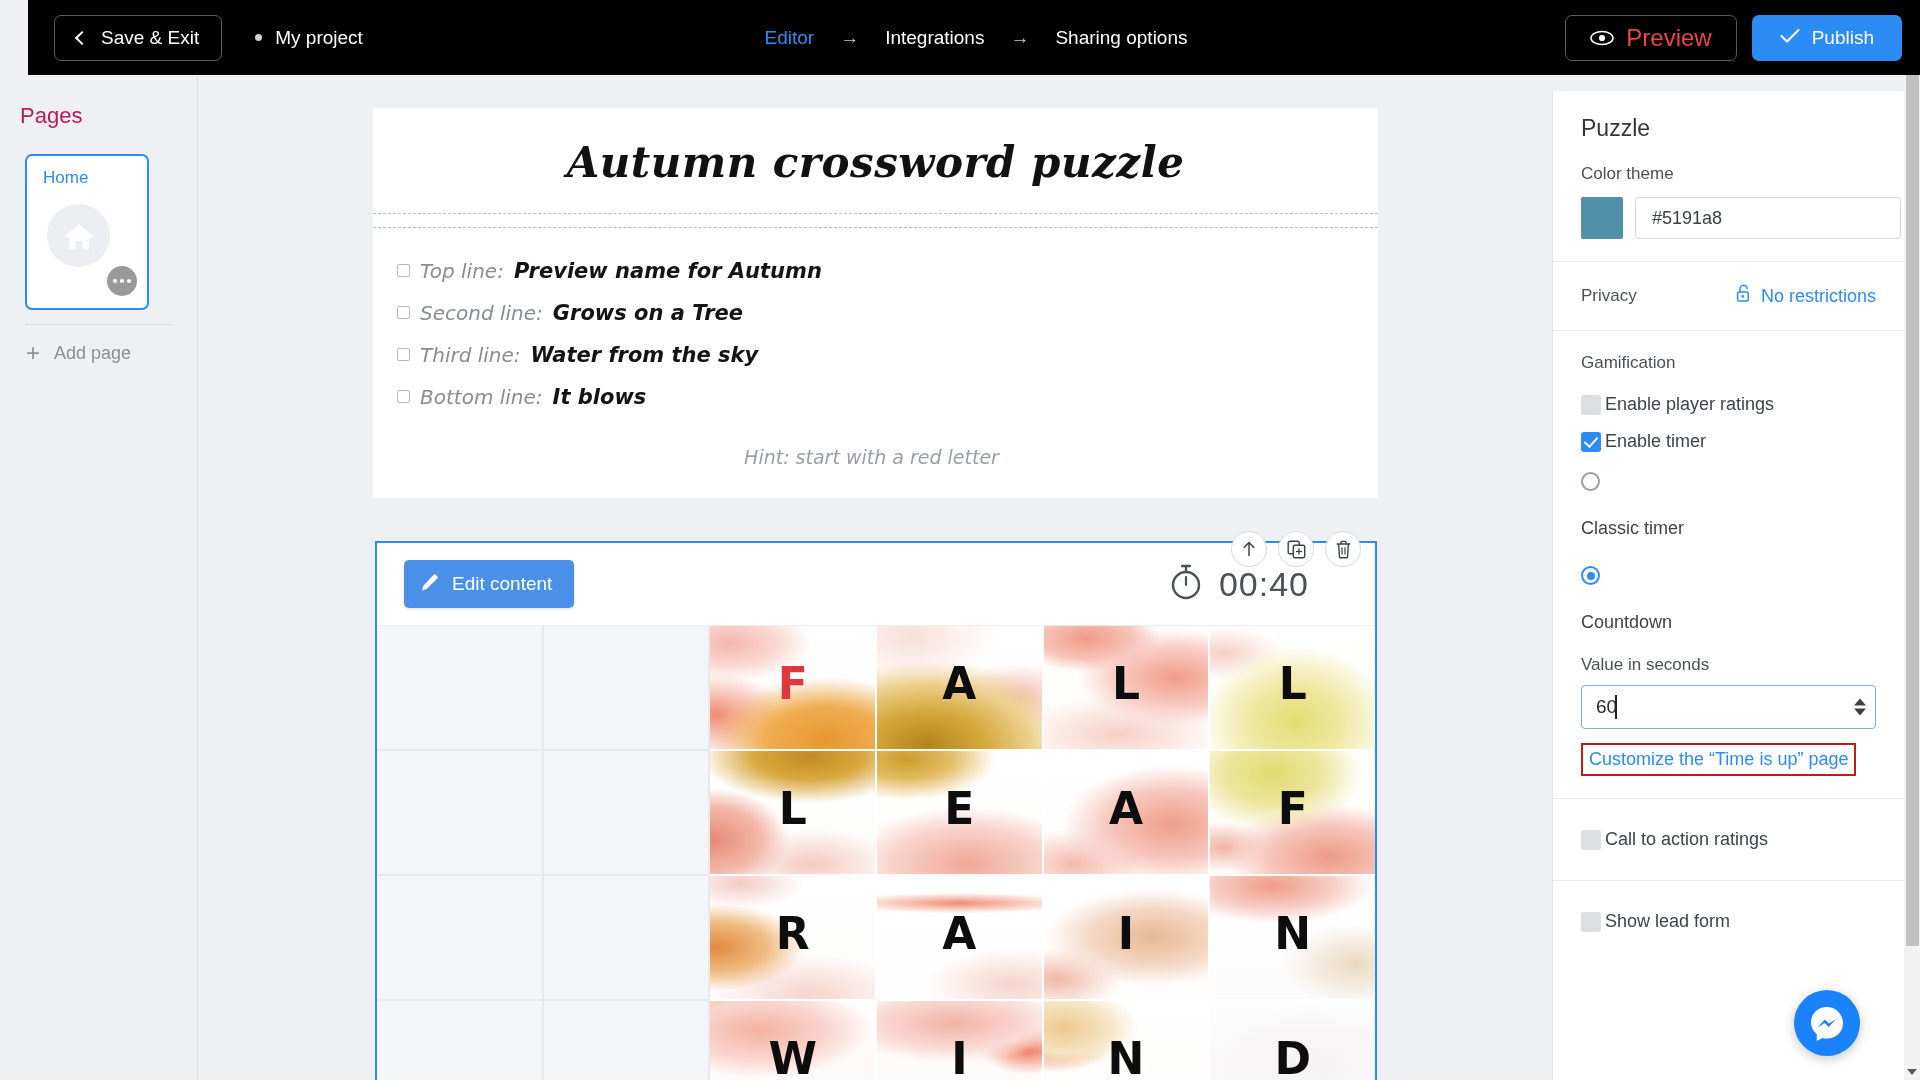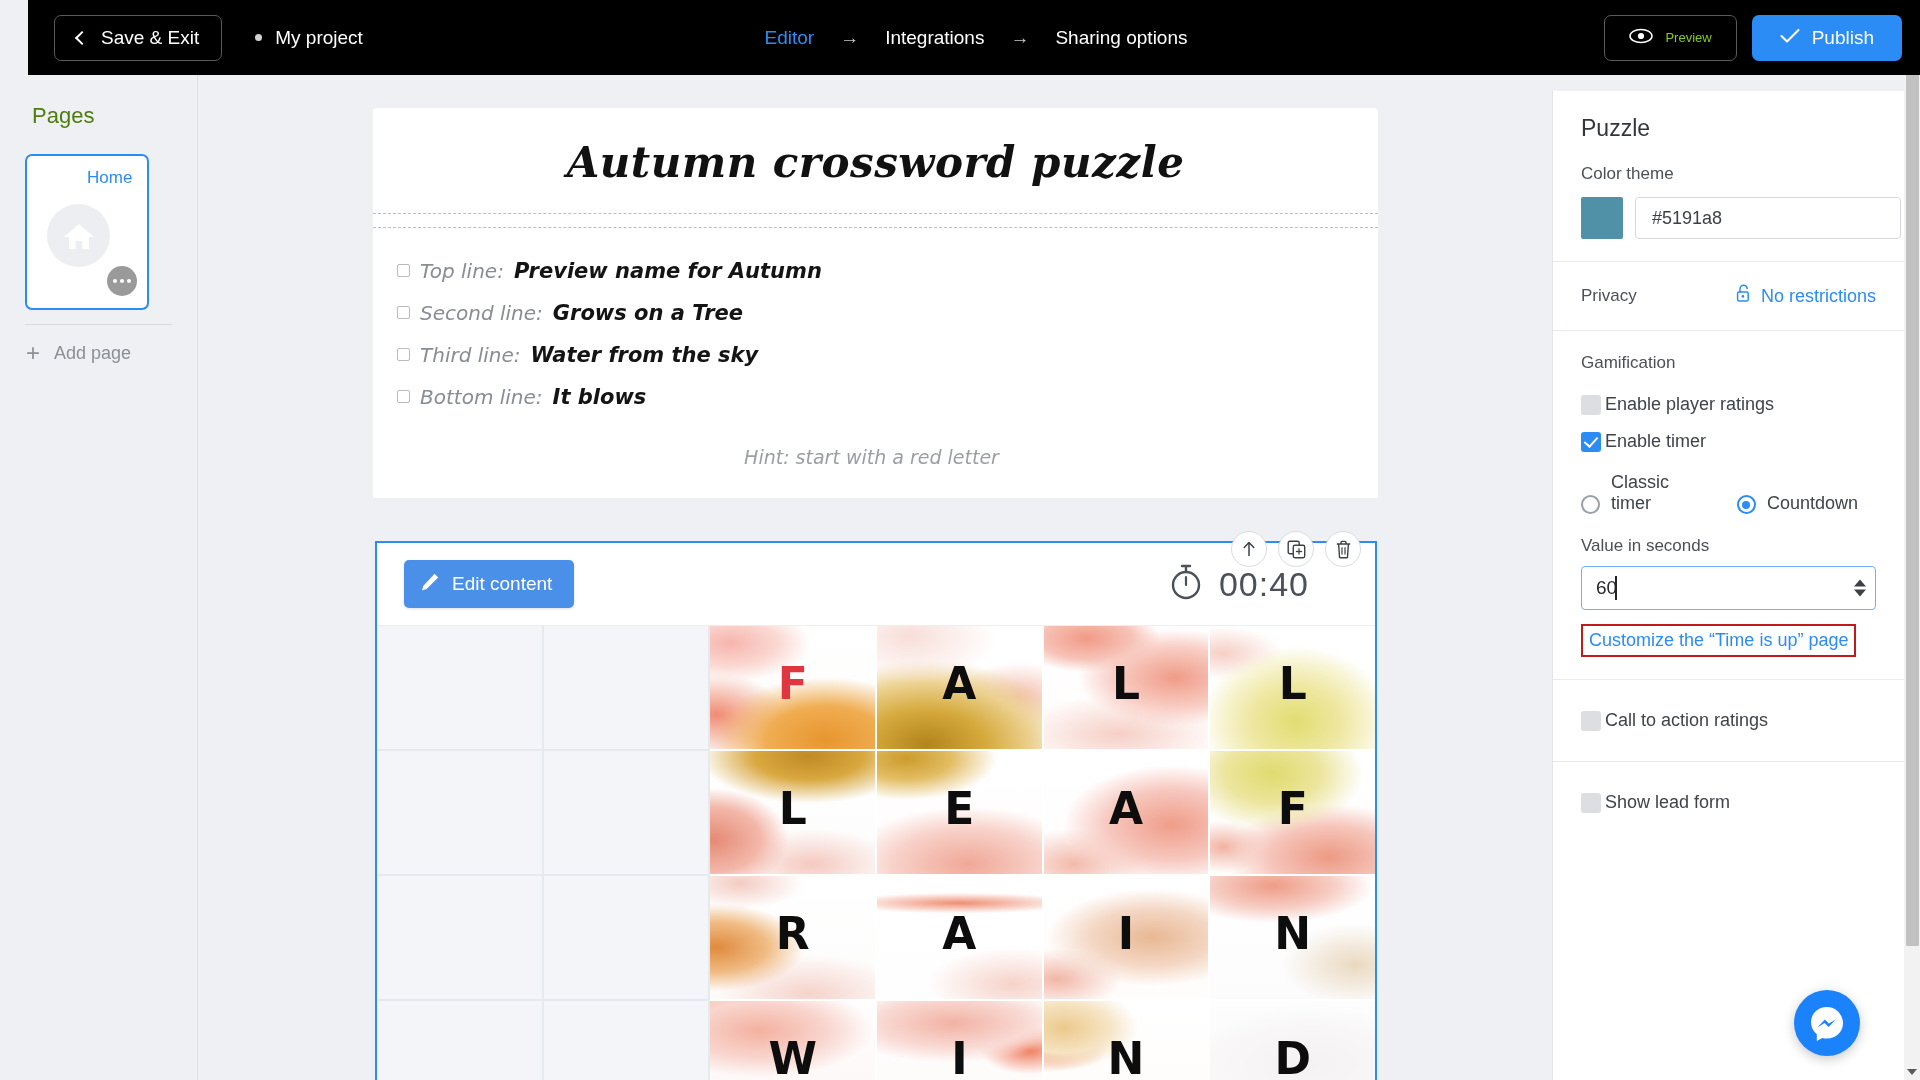--- a/index.html
+++ b/index.html
@@ -37,41 +37,41 @@
     position: absolute; left: 50%; transform: translateX(-50%);
     display: flex; align-items: center; gap: 0; font-size: 19px;
   }
   .step { color: #fff; padding: 0 4px; cursor: pointer; white-space: nowrap; }
   .step.active { color: #2b8cf5; }
   .step-arrow { color: #c9c9c9; font-size: 19px; margin: 0 22px; }
 
   .top-right { position: absolute; right: 22px; display: flex; align-items: center; gap: 15px; }
   .btn-preview {
     height: 46px; padding: 0 24px; border: 1px solid #5a5a5a; border-radius: 7px;
-    display: flex; align-items: center; gap: 12px; color: #84cc16; font-size: 13px;
+    display: flex; align-items: center; gap: 12px; color: #ef4444; font-size: 24px;
     background: transparent; cursor: pointer;
   }
   .btn-publish {
     height: 46px; padding: 0 28px; border: none; border-radius: 7px;
     display: flex; align-items: center; gap: 12px; color: #fff; font-size: 19px;
     background: #2b8cf5; cursor: pointer;
   }
 
   
   .sidebar {
     position: absolute; top: 75px; left: 0; width: 198px; height: 1005px;
     background: #eef0f4; border-right: 1px solid #dcdfe5;
   }
-  .pages-title { font-size: 22px; color: #4d7c0f; padding: 28px 0 0 32px; }
+  .pages-title { font-size: 22px; color: #be185d; padding: 28px 0 0 20px; }
   .page-card {
     margin: 25px 0 0 25px; width: 124px; height: 156px;
     background: #fff; border: 2px solid #2b8cf5; border-radius: 7px;
     position: relative; cursor: pointer;
   }
-  .page-card-label { color: #2b8cf5; font-size: 17px; padding: 12px 0 0 16px; margin-left: 44px; }
+  .page-card-label { color: #2b8cf5; font-size: 17px; padding: 12px 0 0 16px; }
   .home-badge {
     position: absolute; left: 20px; top: 48px; width: 63px; height: 63px;
     border-radius: 50%; background: #eceef1;
     display: flex; align-items: center; justify-content: center;
   }
   .more-dots {
     position: absolute; right: 10px; bottom: 12px; width: 30px; height: 30px;
     border-radius: 50%; background: #9a9a9a;
     display: flex; align-items: center; justify-content: center; gap: 3px; cursor: pointer;
   }
@@ -202,21 +202,21 @@
   .privacy-val { display: flex; align-items: center; gap: 10px; color: #2b8cf5; font-size: 18px; cursor: pointer; }
 
   .opt-row { display: flex; align-items: center; gap: 4px; padding: 8px 0; }
   .cbx { width: 20px; height: 20px; border-radius: 3px; background: #dcdee2; flex: none; cursor: pointer; }
   .cbx.on { background: #2b8cf5; position: relative; }
   .cbx.on::after {
     content: ""; position: absolute; left: 6px; top: 2px; width: 6px; height: 11px;
     border-right: 2.4px solid #fff; border-bottom: 2.4px solid #fff; transform: rotate(42deg);
   }
   .opt-lbl { font-size: 18px; color: #3f444b; }
-  .radio-line { display: flex; align-items: flex-end; gap: 11px; padding: 12px 0 4px 0; }
+  .radio-line { display: flex; align-items: flex-start; gap: 27px; padding: 12px 0 4px 0; flex-direction: column; }
   .rdo { width: 19px; height: 19px; border-radius: 50%; border: 2px solid #9aa0a8; flex: none; cursor: pointer; }
   .rdo.on { border-color: #2b8cf5; position: relative; }
   .rdo.on::after {
     content: ""; position: absolute; left: 3.5px; top: 3.5px; width: 8px; height: 8px;
     border-radius: 50%; background: #2b8cf5;
   }
   .rdo-lbl { font-size: 18px; color: #3f444b; margin-right: 18px; }
   .secs-label { font-size: 17px; color: #4b5058; margin: 18px 0 10px 0; }
   .spinner-wrap { position: relative; }
   .spinner-input {

